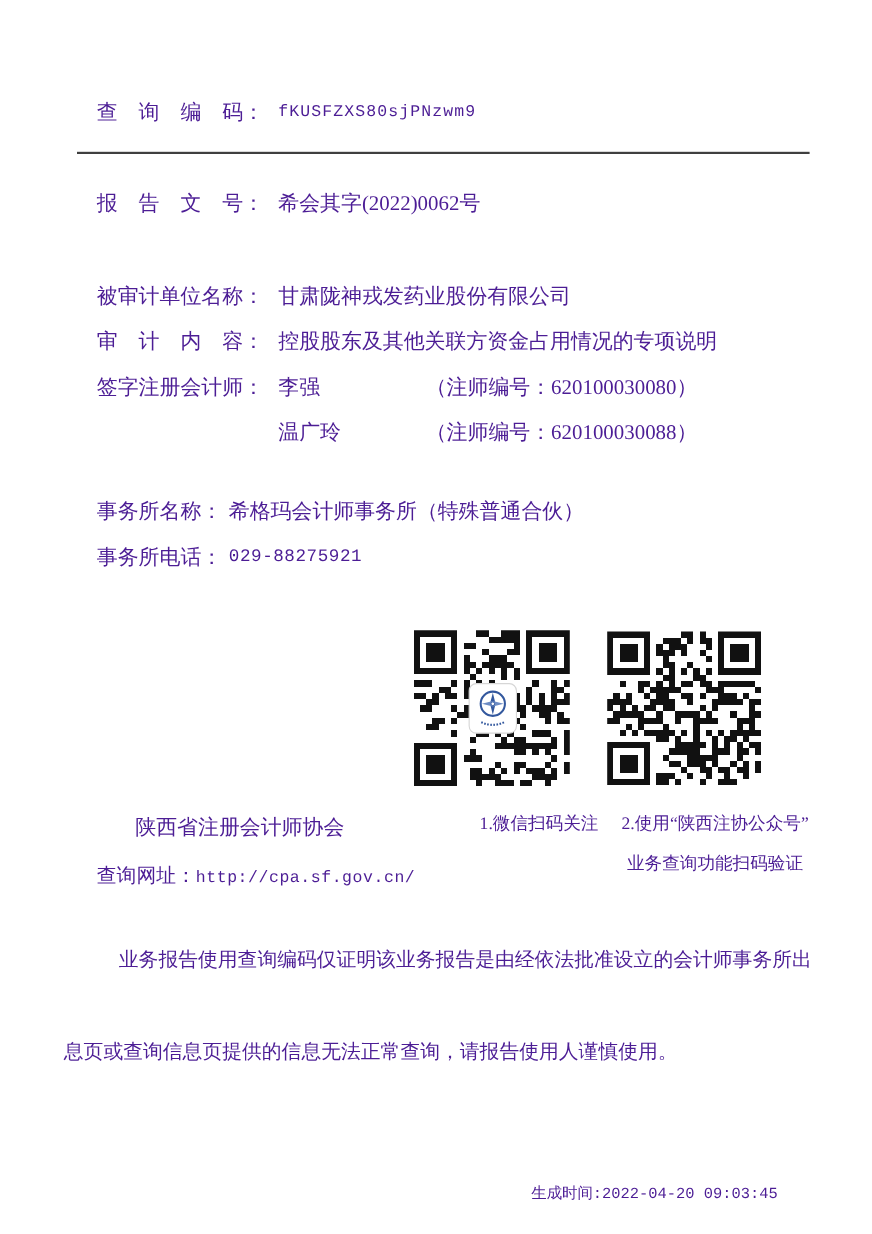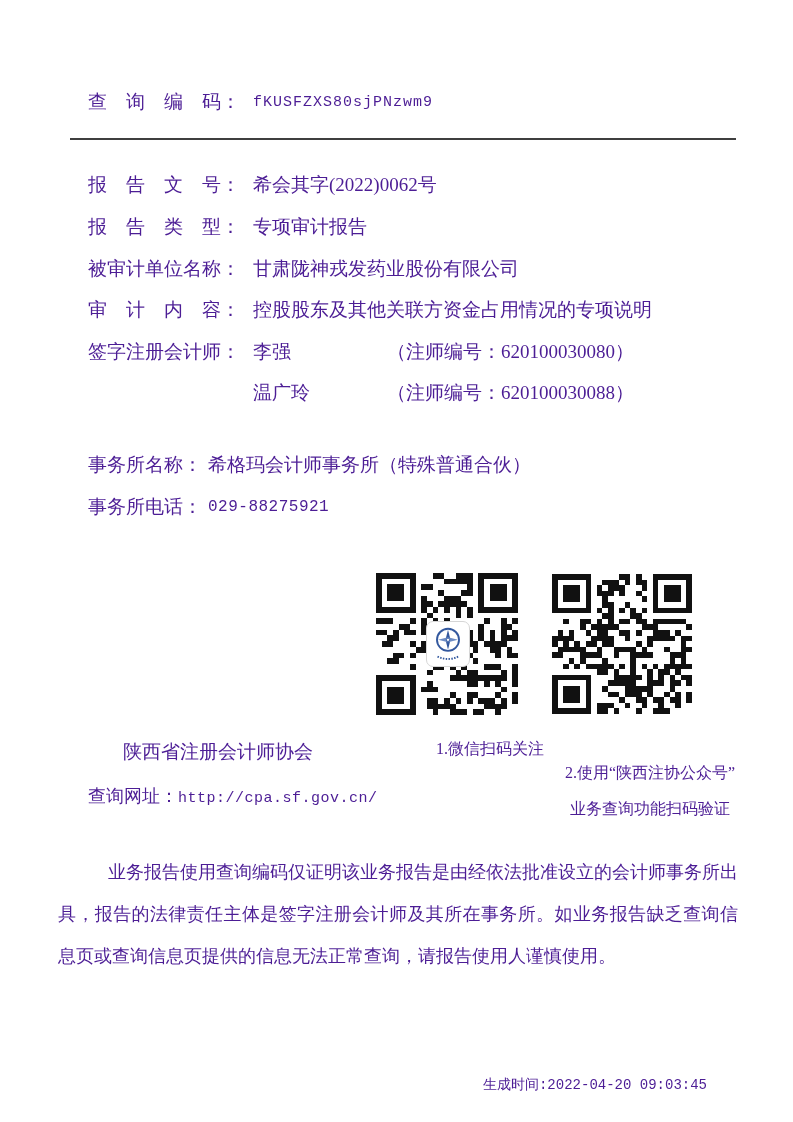--- a/index.html
+++ b/index.html
@@ -47,23 +47,20 @@
 
   <div class="frow" style="top:89px;">
     <span class="jlabel">查询编码</span><span class="colon">：</span><span class="code-val">fKUSFZXS80sjPNzwm9</span>
   </div>
 
   <div class="divider"></div>
 
   <div class="frow" style="top:172px;">
     <span class="jlabel">报告文号</span><span class="colon">：</span><span class="fval">希会其字(2022)0062号</span>
   </div>
-  <div class="frow" style="top:214px;">
-    <span class="jlabel">报告类型</span><span class="colon">：</span><span class="fval">专项审计报告</span>
-  </div>
   <div class="frow" style="top:256px;">
     <span class="jlabel">被审计单位名称</span><span class="colon">：</span><span class="fval">甘肃陇神戎发药业股份有限公司</span>
   </div>
   <div class="frow" style="top:297px;">
     <span class="jlabel">审计内容</span><span class="colon">：</span><span class="fval">控股股东及其他关联方资金占用情况的专项说明</span>
   </div>
 
   <div class="frow" style="top:339px;">
     <span class="jlabel">签字注册会计师</span><span class="colon">：</span><span class="cpa-name">李强</span><span class="cpa-license">（注师编号：620100030080）</span>
   </div>
@@ -99,24 +96,23 @@
     </div>
 
   <div class="assoc-name">陕西省注册会计师协会</div>
   <div class="assoc-url">
     <span>查询网址：</span><span class="mono">http://cpa.sf.gov.cn/</span>
   </div>
 
   <div class="qr-caption" style="left:405px;top:739px;">
     <div class="cap-line">1.微信扫码关注</div>
   </div>
-  <div class="qr-caption" style="left:565px;top:739px;margin-top:24px;">
+  <div class="qr-caption" style="left:565px;top:739px;">
     <div class="cap-line">2.使用“陕西注协公众号”</div>
     <div class="cap-line">业务查询功能扫码验证</div>
   </div>
 
   <div class="para-line para-just para-indent" style="top:860px;">业务报告使用查询编码仅证明该业务报告是由经依法批准设立的会计师事务所出</div>
-  <div class="para-line para-just" style="top:902px;">具，报告的法律责任主体是签字注册会计师及其所在事务所。如业务报告缺乏查询信</div>
   <div class="para-line" style="top:944px;">息页或查询信息页提供的信息无法正常查询，请报告使用人谨慎使用。</div>
 
   <div class="gen-time mono">生成时间:2022-04-20 09:03:45</div>
 
 </div>
 
 </body></html>

